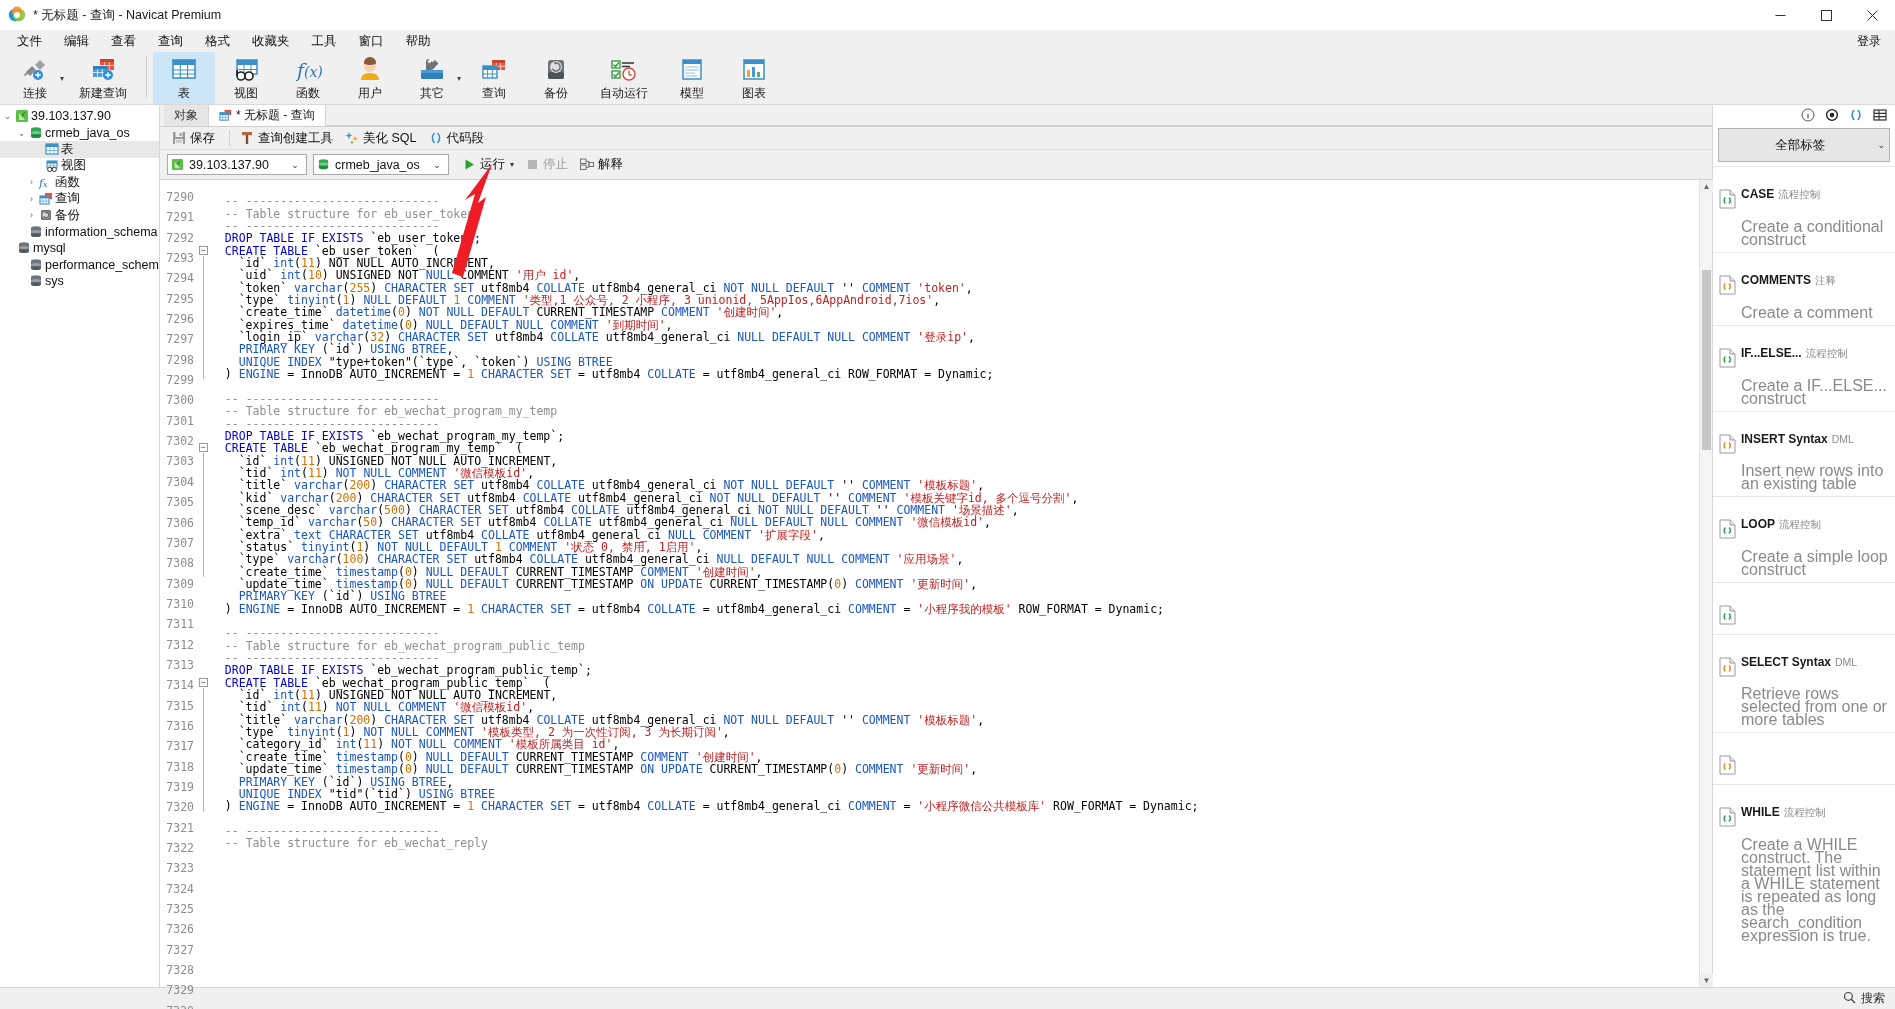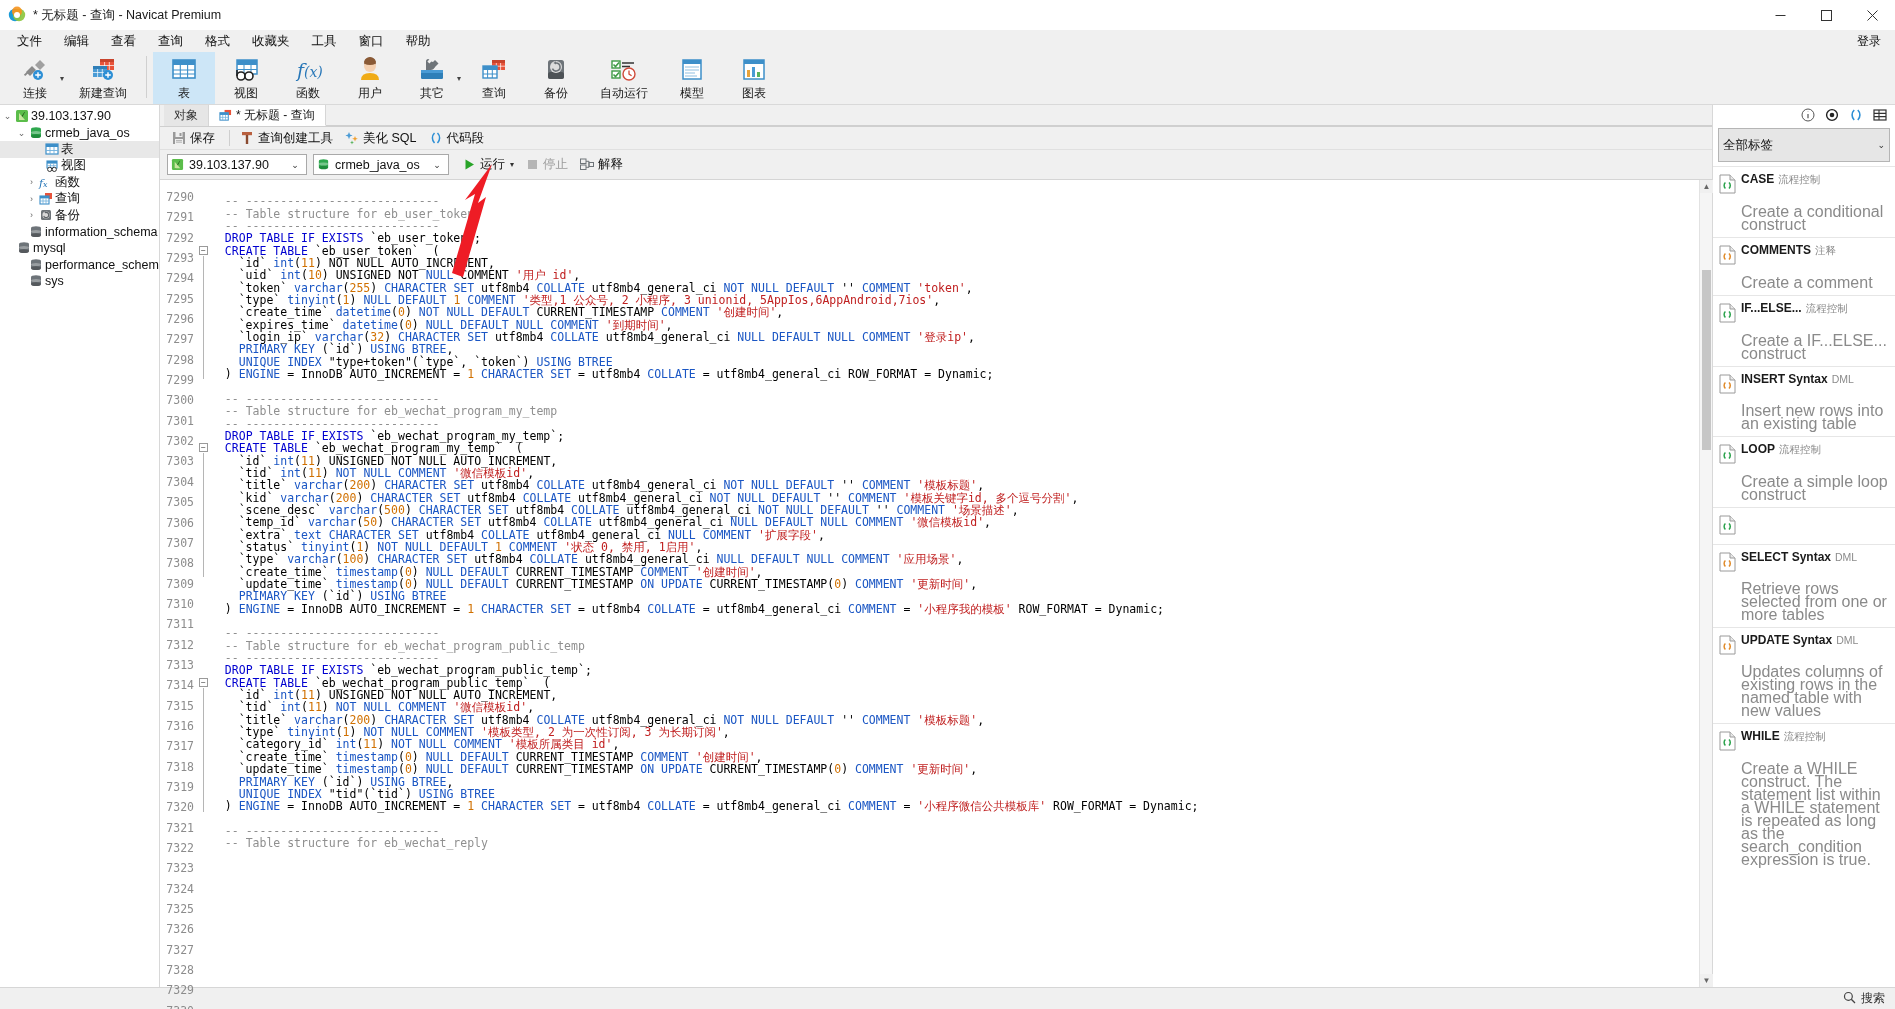--- a/index.html
+++ b/index.html
@@ -150,26 +150,26 @@
 
   
   .rightpanel {
     width: 183px; flex: 0 0 183px; background: #fff; border-left: 1px solid #d8d8d8;
     display: flex; flex-direction: column; min-height: 0;
   }
   .rp-icons { height: 20px; display: flex; align-items: center; justify-content: flex-end; padding-right: 8px; gap: 10px; background: #fff; }
   .rp-icons span { display: flex; align-items: center; }
   .rp-select {
     margin: 3px 5px 4px 5px; height: 21px; background: #e6e6e6; border: 1px solid #b5b5b5;
-    display: flex; align-items: center; padding: 16px 4px; font-size: 12.5px; color: #111;
+    display: flex; align-items: center; padding: 16px 4px; font-size: 12.5px; color: #111; text-align: center;
   }
   .rp-select .ctext { flex: 1 1 auto; }
   .rp-select .carr { font-size: 9px; color: #333; }
   .rp-list { flex: 1 1 auto; overflow: hidden; }
-  .snip { padding: 5px 6px 6px 6px; display: flex; border-top: 1px solid #e6e6e6; }
+  .snip { padding: 20px 6px 6px 6px; display: flex; border-top: 1px solid #e6e6e6; }
   .snip .sic { width: 22px; flex: 0 0 22px; padding-top: 2px; }
   .snip .sbody { flex: 1 1 auto; min-width: 0; }
   .snip .sttl { font-size: 12px; font-weight: bold; color: #1a1a1a; }
   .snip .stag { font-size: 10.5px; font-weight: normal; color: #8b8b8b; margin-left: 4px; }
   .snip .sdesc { font-size: 16px; color: #8a8a8a; line-height: 13px; margin-top: 18px; }
 
   
   .statusbar {
     height: 22px; flex: 0 0 22px; background: #f0f0f0; border-top: 1px solid #d6d6d6;
     display: flex; align-items: center; justify-content: flex-end; padding-right: 10px;
@@ -862,24 +862,20 @@
               <div class="sdesc">Retrieve rows selected from one or more tables</div>
             </div>
           </div>
           <div class="snip">
             <div class="sic"><svg width="17" height="20" viewBox="0 0 17 20">
                 <path d="M1 1 h10 l5 5 v13 h-15 z" fill="#fff" stroke="#9a9a9a" stroke-width="1"></path>
                 <path d="M11 1 v5 h5" fill="#e8e8e8" stroke="#9a9a9a" stroke-width="1"></path>
                 <path d="M6.4 8.5 a4.2 4.2 0 0 0 0 6" stroke="#e08b2a" stroke-width="1.5" fill="none"></path>
                 <path d="M10 8.5 a4.2 4.2 0 0 1 0 6" stroke="#e08b2a" stroke-width="1.5" fill="none"></path>
               </svg></div>
-            <div class="sbody">
-              <div class="sttl">UPDATE Syntax<span class="stag">DML</span></div>
-              <div class="sdesc">Updates columns of existing rows in the named table with new values</div>
-            </div>
           </div>
           <div class="snip">
             <div class="sic"><svg width="17" height="20" viewBox="0 0 17 20">
                 <path d="M1 1 h10 l5 5 v13 h-15 z" fill="#fff" stroke="#9a9a9a" stroke-width="1"></path>
                 <path d="M11 1 v5 h5" fill="#e8e8e8" stroke="#9a9a9a" stroke-width="1"></path>
                 <path d="M6.4 8.5 a4.2 4.2 0 0 0 0 6" stroke="#2ba24c" stroke-width="1.5" fill="none"></path>
                 <path d="M10 8.5 a4.2 4.2 0 0 1 0 6" stroke="#2ba24c" stroke-width="1.5" fill="none"></path>
               </svg></div>
             <div class="sbody">
               <div class="sttl">WHILE<span class="stag">流程控制</span></div>

